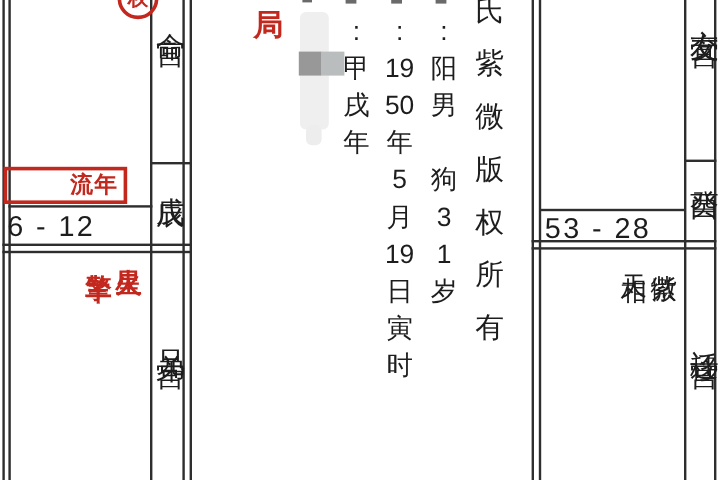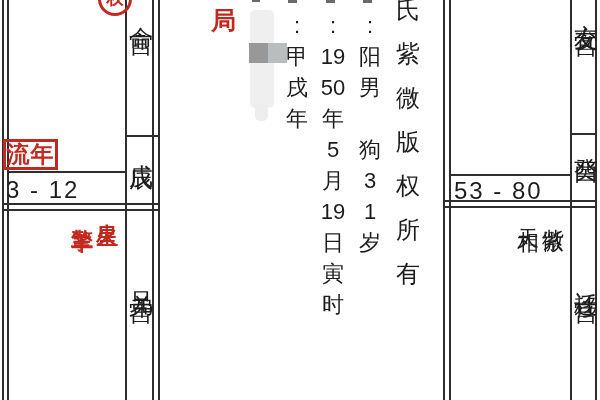--- a/index.html
+++ b/index.html
@@ -10,22 +10,22 @@
   .line{position:absolute;background:#2e2e2e;}
   .vtext{
     writing-mode:vertical-rl;text-orientation:upright;line-height:1;
     position:absolute;white-space:nowrap;
   }
   .palace-name{font-size:24px;letter-spacing:4px;}
   .branch{font-size:24px;letter-spacing:4px;}
   .age-range{position:absolute;font-size:24px;letter-spacing:2px;}
   .liunian{
     position:absolute;left:3px;top:139px;width:49px;height:25px;
-    border:3px solid #c3281e;color:#c3281e;font-size:23px;line-height:25px;
-    text-align:center;letter-spacing:1px;font-weight:600;
+    border:3px solid #c3281e;color:#c3281e;font-size:19px;line-height:25px;
+    text-align:center;letter-spacing:1px;font-weight:600;padding-left:48px;
   }
   .marker-circle{
     position:absolute;left:98px;top:-18px;width:28px;height:28px;
     border:3px solid #c3281e;border-radius:50%;color:#c3281e;
     font-size:17px;line-height:28px;text-align:center;font-weight:600;
   }
   .ju{position:absolute;left:211px;top:4px;font-size:25px;color:#c3281e;font-weight:600;}
   .vcol{position:absolute;font-size:22px;}
   .vcol .cell{display:block;height:31px;line-height:31px;text-align:center;width:30px;}
   .vcol-copyright .cell{height:44px;line-height:44px;font-size:24px;}
@@ -62,31 +62,31 @@
   <div class="line" style="left:450px;top:174px;width:121px;height:2px;"></div>
   <div class="line" style="left:443px;top:200px;width:154px;height:2px;"></div>
   <div class="line" style="left:443px;top:206px;width:154px;height:2px;"></div>
 
   <div class="marker-circle">
     <span>权</span>
   </div>
   <div class="vtext palace-name" style="left:129px;top:8px;">命宫</div>
   <div class="vtext branch" style="left:129px;top:145px;">戊辰</div>
   <div class="liunian">流年</div>
-  <div class="age-range" style="left:6px;top:176px;">3 - 12</div>
+  <div class="age-range" style="left:6px;top:176px;">6 - 12</div>
 
   <div class="stars stars-red" style="left:71px;top:206px;">
       <span class="cell">擎羊</span>
       <span class="cell">火星</span>
     </div>
   <div class="vtext palace-name" style="left:129px;top:272px;">兄弟宫</div>
 
   <div class="vtext palace-name" style="left:574px;top:5px;">交友宫</div>
   <div class="vtext branch" style="left:574px;top:139px;">癸酉</div>
-  <div class="age-range" style="left:454px;top:177px;">53 - 80</div>
+  <div class="age-range" style="left:454px;top:177px;">53 - 28</div>
 
   <div class="stars" style="left:517px;top:211px;">
       <span class="cell">天相</span>
       <span class="cell">紫微</span>
     </div>
   <div class="vtext palace-name" style="left:574px;top:272px;">迁移宫</div>
 
   <div class="ju">局</div>
 
   <div class="blur-light" style="left:250px;top:10px;width:24px;height:98px;"></div>

